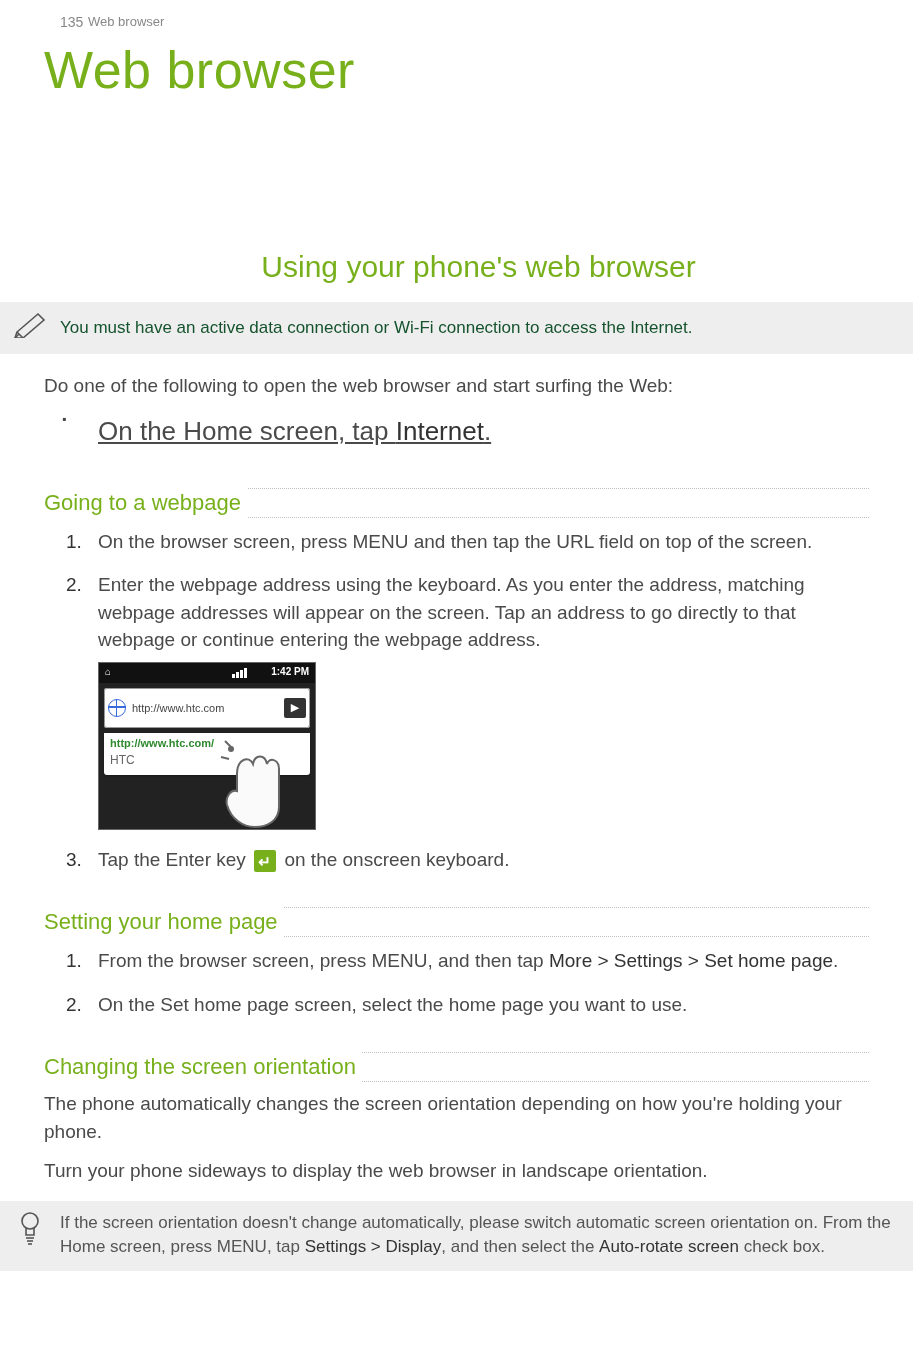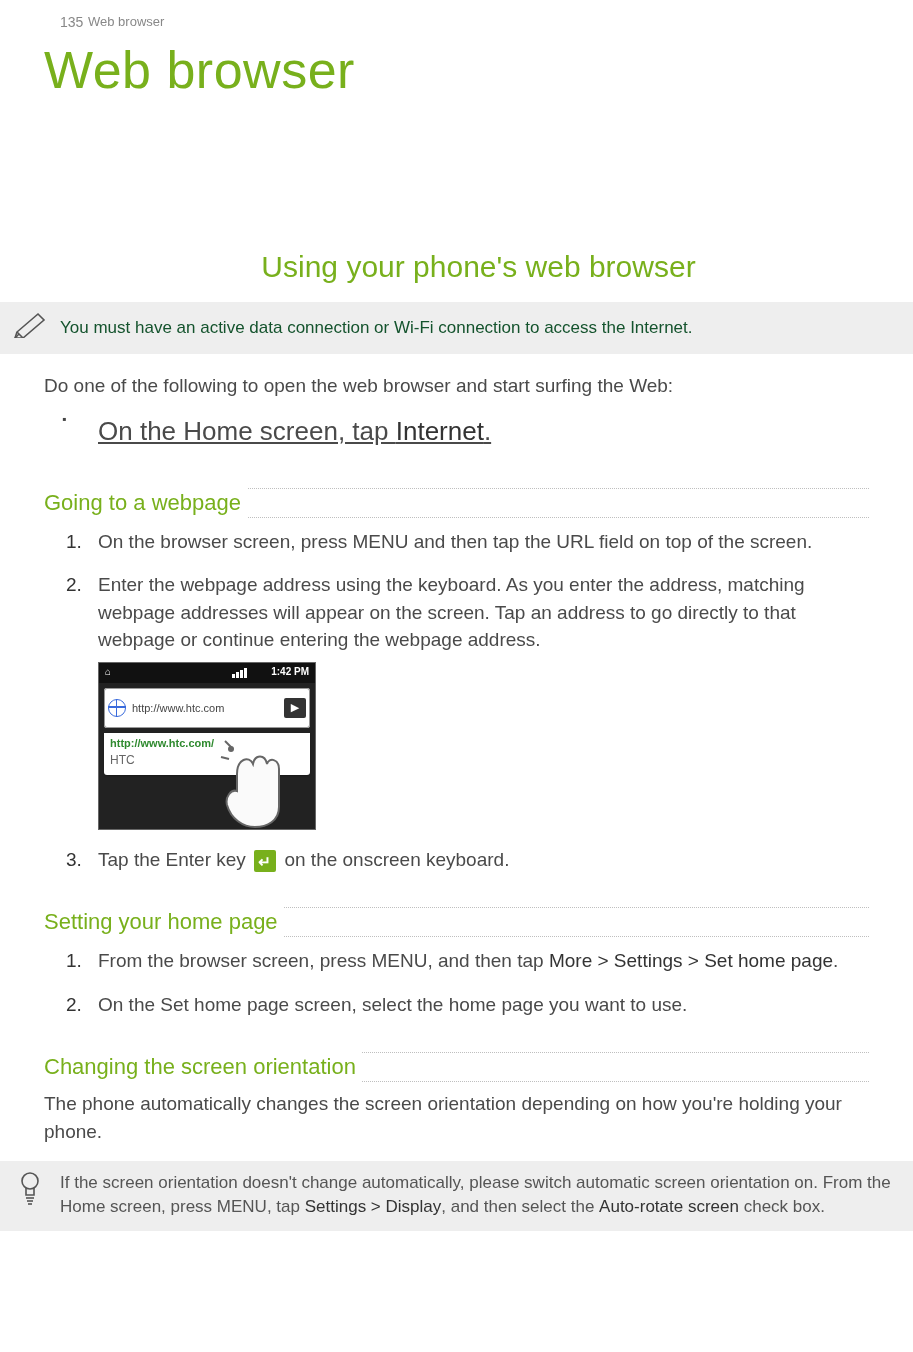--- a/index.html
+++ b/index.html
@@ -316,20 +316,21 @@
   </ol>
 </div>
 
 <div class="section-wrap">
   <div class="h3-wrap">
     <hr class="dotted top">
     <span class="h3">Changing the screen orientation</span>
     <hr class="dotted bot">
   </div>
   <div class="body-text" style="margin-left:0;margin-right:0;margin-top:8px">The phone automatically changes the screen orientation depending on how you're holding your phone.</div>
+  <div class="body-text" style="margin-left:0;margin-right:0;margin-top:12px">Turn your phone sideways to display the web browser in landscape orientation.</div>
 </div>
 
 <div class="tip-box">
   <span class="bulb-icon">
     <svg width="24" height="36" viewBox="0 0 24 36">
       <circle cx="12" cy="10" r="8" fill="none" stroke="#555" stroke-width="1.6"></circle>
       <path d="M8 17 L8 24 L16 24 L16 17" fill="none" stroke="#555" stroke-width="1.6"></path>
       <line x1="8" y1="27" x2="16" y2="27" stroke="#555" stroke-width="1.6"></line>
       <line x1="9" y1="30" x2="15" y2="30" stroke="#555" stroke-width="1.6"></line>
       <line x1="10" y1="33" x2="14" y2="33" stroke="#555" stroke-width="1.6"></line>

